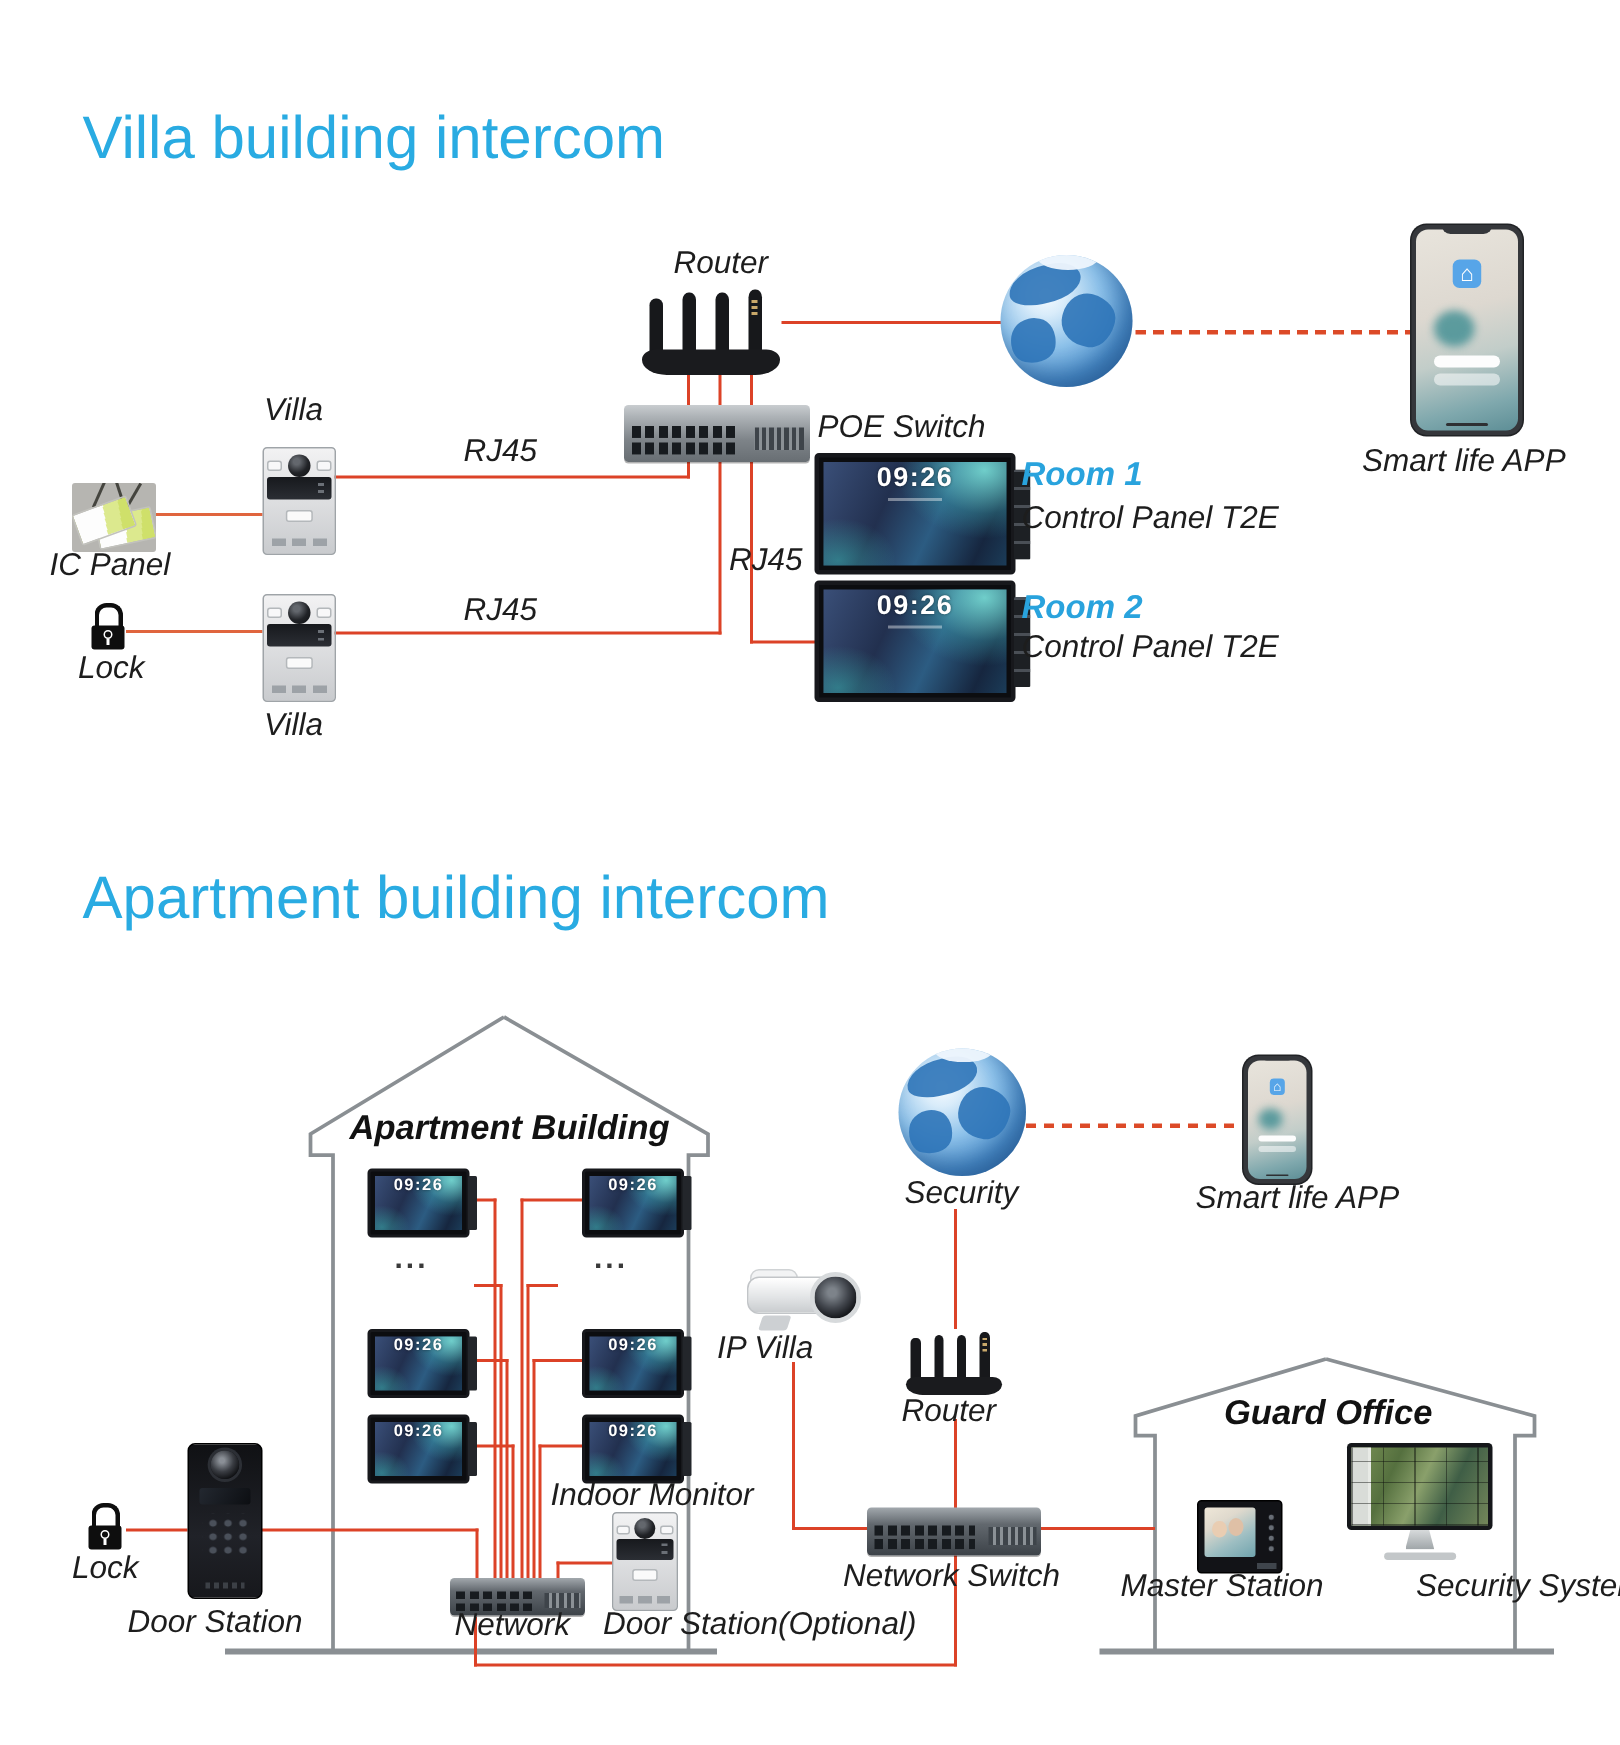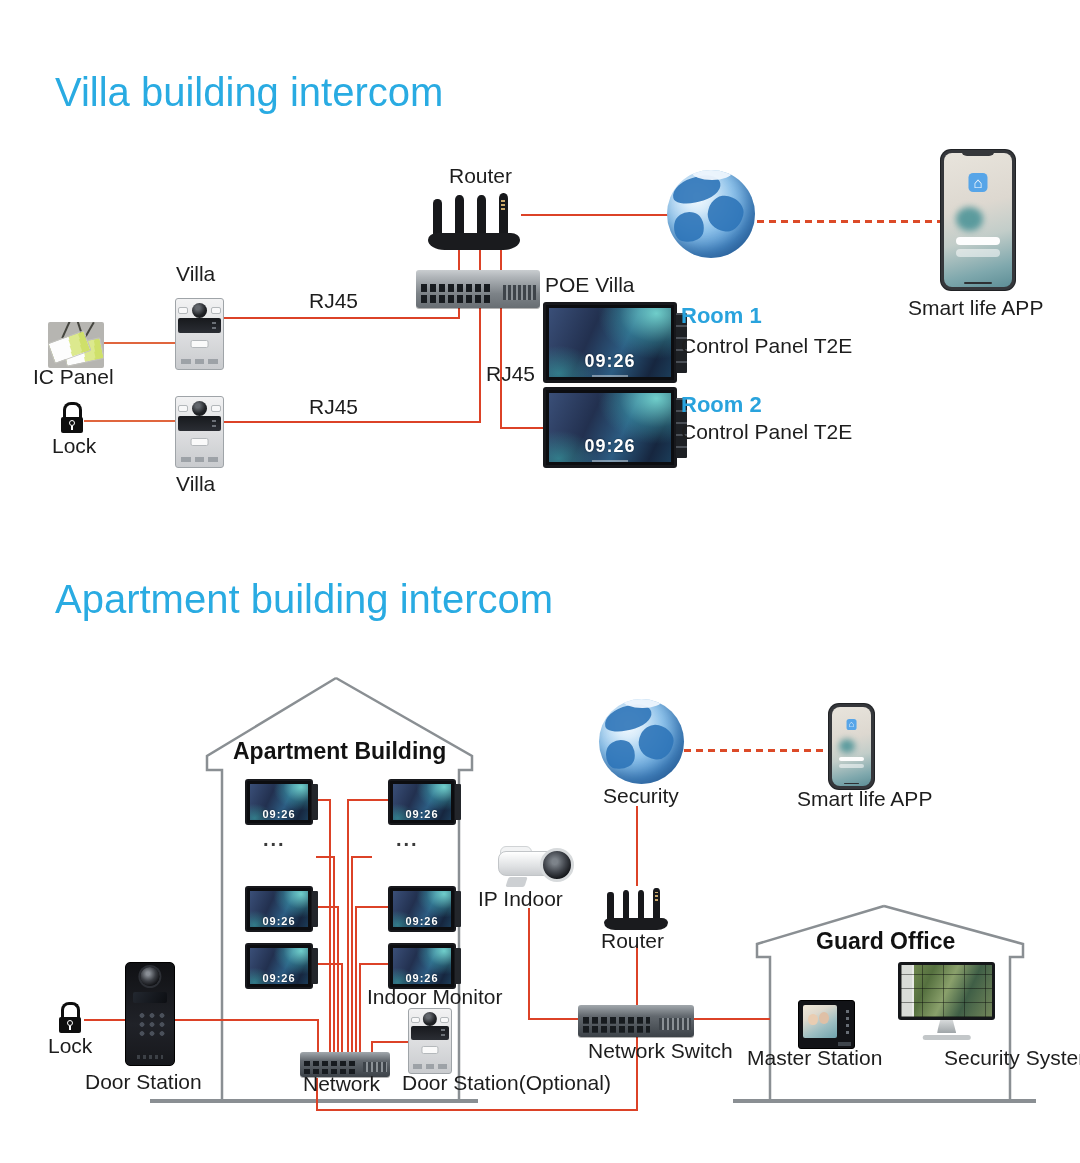--- a/index.html
+++ b/index.html
@@ -1,21 +1,21 @@
 <!DOCTYPE html>
 <html><head>
 <meta charset="utf-8">
 <style>
   html,body{margin:0;padding:0;}
   body{
     width:1080px;height:1163px;position:relative;background:#ffffff;
     font-family:"Liberation Sans", sans-serif;overflow:hidden;color:#1d1d1d;
   }
   .abs{position:absolute;}
-  .lbl{position:absolute;font-size:21px;color:#1d1d1d;white-space:nowrap;z-index:5;}
+  .lbl{position:absolute;font-size:21px;color:#1d1d1d;white-space:nowrap;z-index:5;font-style:italic;}
   .lbl.bold{font-weight:bold;color:#121212;font-size:23px;}
   .lbl.blue{color:#29a3dd;font-weight:bold;font-size:22px;}
   .title{position:absolute;font-size:40px;color:#29abe2;white-space:nowrap;z-index:5;}
   .dots{position:absolute;font-size:20px;font-weight:bold;color:#3a3a3a;z-index:5;letter-spacing:2px;}
 
   .cable-h{position:absolute;height:2px;background:#dc4227;z-index:2;}
   .cable-v{position:absolute;width:2px;background:#dc4227;z-index:2;}
   .cable-o{background:#e0653e;}
   .cable-dash{position:absolute;height:3px;z-index:2;
     background:repeating-linear-gradient(90deg,#dc4a28 0 7px,transparent 7px 12px);}
@@ -65,21 +65,21 @@
     background:radial-gradient(circle at 40% 35%,#8a8f96 10%,#3a3d43 45%,#101114 75%);box-shadow:0 0 0 2px #2c2f35;}
   .dsl .scr{position:absolute;top:28%;left:14%;right:14%;height:11%;
     background:linear-gradient(120deg,#232830,#0c0e12);border-radius:2px;}
   .dsl .pad{position:absolute;top:45%;left:19%;right:19%;height:27%;
     background-image:radial-gradient(#4a505a 2.2px,transparent 2.8px);background-size:10px 9px;background-position:2px 2px;}
   .dsl .spk{position:absolute;bottom:6%;left:22%;right:22%;height:4%;
     background:repeating-linear-gradient(90deg,#3c4046 0 3px,transparent 3px 6px);}
 
   
   .mon{background:#0c0d10;border:2px solid #17181c;border-radius:3px;}
-  .mon .scr{position:absolute;inset:3px;overflow:hidden;display:flex;align-items:flex-end;justify-content:center;}
+  .mon .scr{position:absolute;inset:3px;overflow:hidden;display:flex;align-items:flex-start;justify-content:center;}
   .wp{background:
     radial-gradient(80% 110% at 88% 8%, rgba(125,230,220,.85) 0%, rgba(60,160,170,.35) 38%, transparent 60%),
     radial-gradient(70% 90% at 8% 95%, rgba(60,190,185,.5) 0%, transparent 45%),
     linear-gradient(115deg,#3a4f78 0%,#22304f 35%,#2c5c82 60%,#16263f 85%,#1b3c58 100%);}
   .mon .clk{color:#fff;font-weight:bold;font-size:11px;letter-spacing:1px;text-shadow:0 0 2px rgba(0,0,0,.5);}
   .mon .strip{position:absolute;right:-7px;top:8%;width:6px;height:84%;background:#23262b;border-radius:1px;}
   .panel{border-width:3px;}
   .panel .clkwrap{display:flex;flex-direction:column;align-items:center;gap:3px;}
   .panel .clk{font-size:18px;}
   .panel .dateline{width:36px;height:2px;background:rgba(255,255,255,.4);}
@@ -259,21 +259,21 @@
   <div class="scr wp">
     <div class="clkwrap">
       <span class="clk">09:26</span>
       <span class="dateline"></span>
     </div>
   </div>
   <div class="strip"></div>
 </div>
 
 <div class="lbl" style="left:449px;top:164px">Router</div>
-<div class="lbl" style="left:545px;top:273px">POE Villa</div>
+<div class="lbl" style="left:545px;top:273px">POE Switch</div>
 <div class="lbl" style="left:176px;top:262px">Villa</div>
 <div class="lbl" style="left:176px;top:472px">Villa</div>
 <div class="lbl" style="left:33px;top:365px">IC Panel</div>
 <div class="lbl" style="left:52px;top:434px">Lock</div>
 <div class="lbl" style="left:309px;top:289px">RJ45</div>
 <div class="lbl" style="left:309px;top:395px">RJ45</div>
 <div class="lbl" style="left:486px;top:362px">RJ45</div>
 <div class="lbl blue" style="left:681px;top:303px">Room 1</div>
 <div class="lbl" style="left:681px;top:334px">Control Panel T2E</div>
 <div class="lbl blue" style="left:681px;top:392px">Room 2</div>
@@ -430,20 +430,20 @@
 </div>
 
 <div class="lbl bold" style="left:233px;top:738px">Apartment Building</div>
 <div class="dots" style="left:263px;top:828px">...</div>
 <div class="dots" style="left:396px;top:828px">...</div>
 <div class="lbl" style="left:367px;top:985px">Indoor Monitor</div>
 <div class="lbl" style="left:85px;top:1070px">Door Station</div>
 <div class="lbl" style="left:48px;top:1034px">Lock</div>
 <div class="lbl" style="left:303px;top:1072px">Network</div>
 <div class="lbl" style="left:402px;top:1071px">Door Station(Optional)</div>
-<div class="lbl" style="left:478px;top:887px">IP Indoor</div>
+<div class="lbl" style="left:478px;top:887px">IP Villa</div>
 <div class="lbl" style="left:601px;top:929px">Router</div>
-<div class="lbl" style="left:588px;top:1039px">Network Switch</div>
+<div class="lbl" style="left:562px;top:1039px">Network Switch</div>
 <div class="lbl" style="left:603px;top:784px">Security</div>
 <div class="lbl" style="left:797px;top:787px">Smart life APP</div>
 <div class="lbl bold" style="left:816px;top:928px">Guard Office</div>
 <div class="lbl" style="left:747px;top:1046px">Master Station</div>
 <div class="lbl" style="left:944px;top:1046px">Security System</div>
 
 </body></html>

